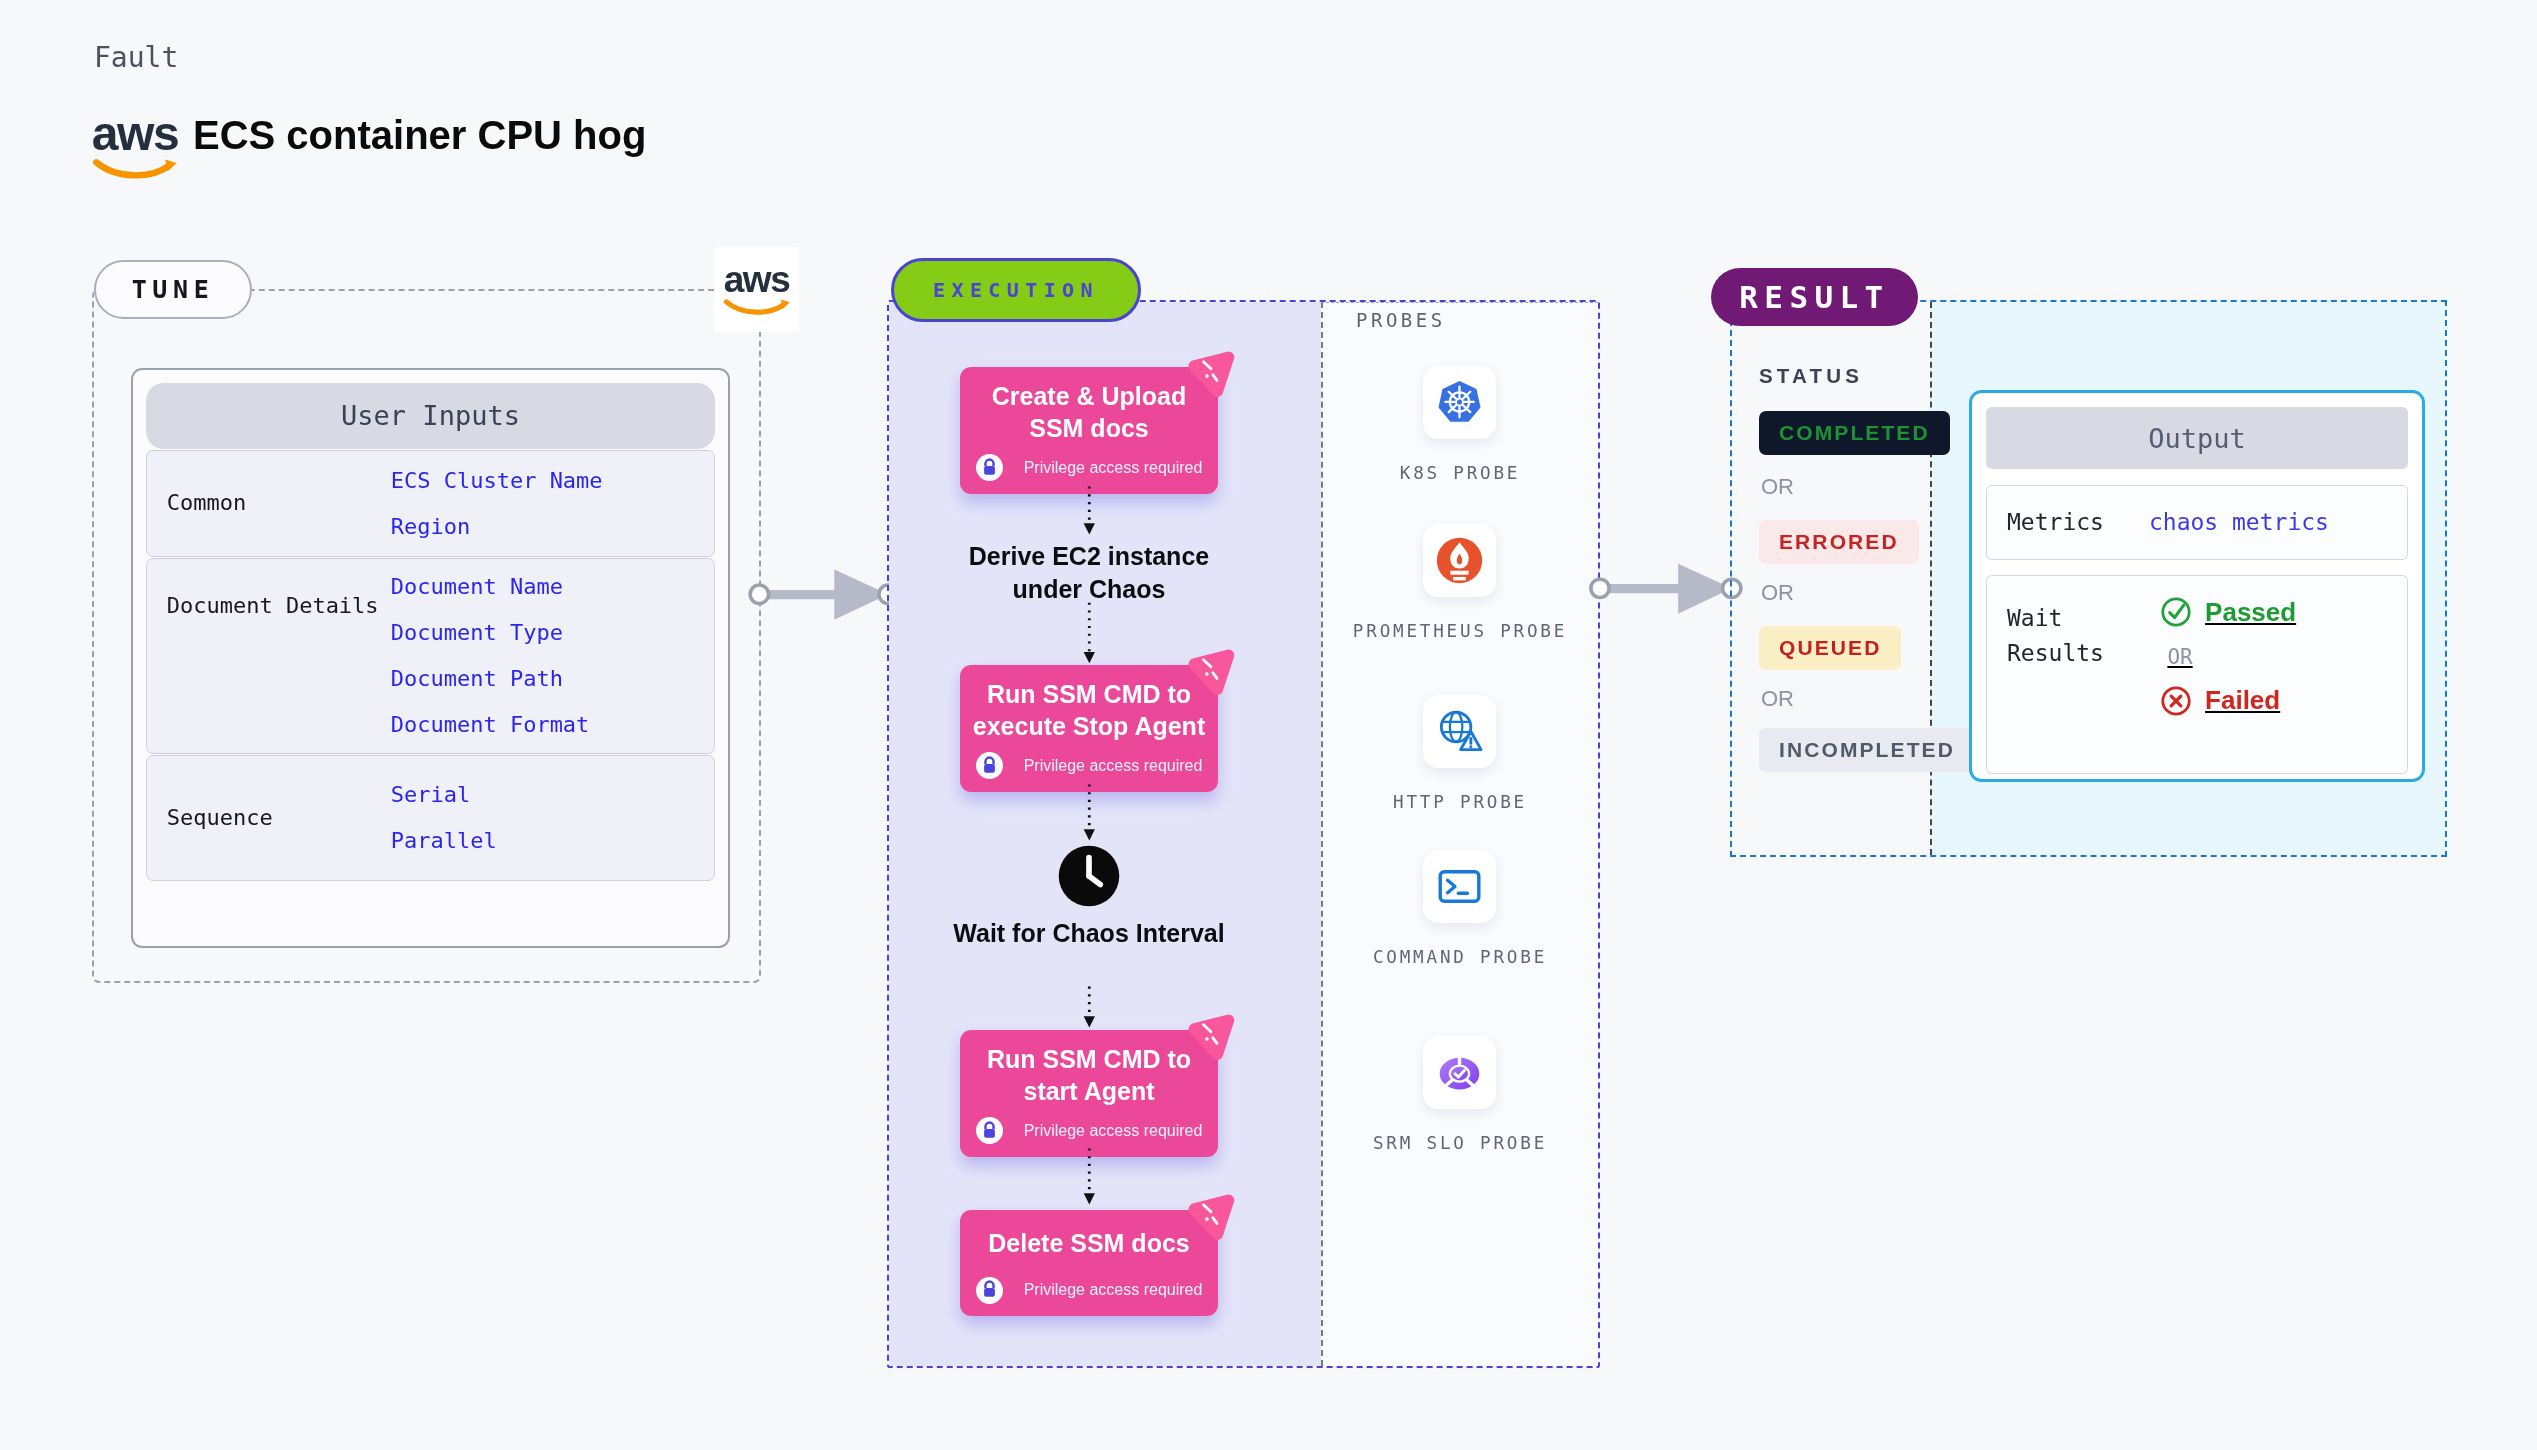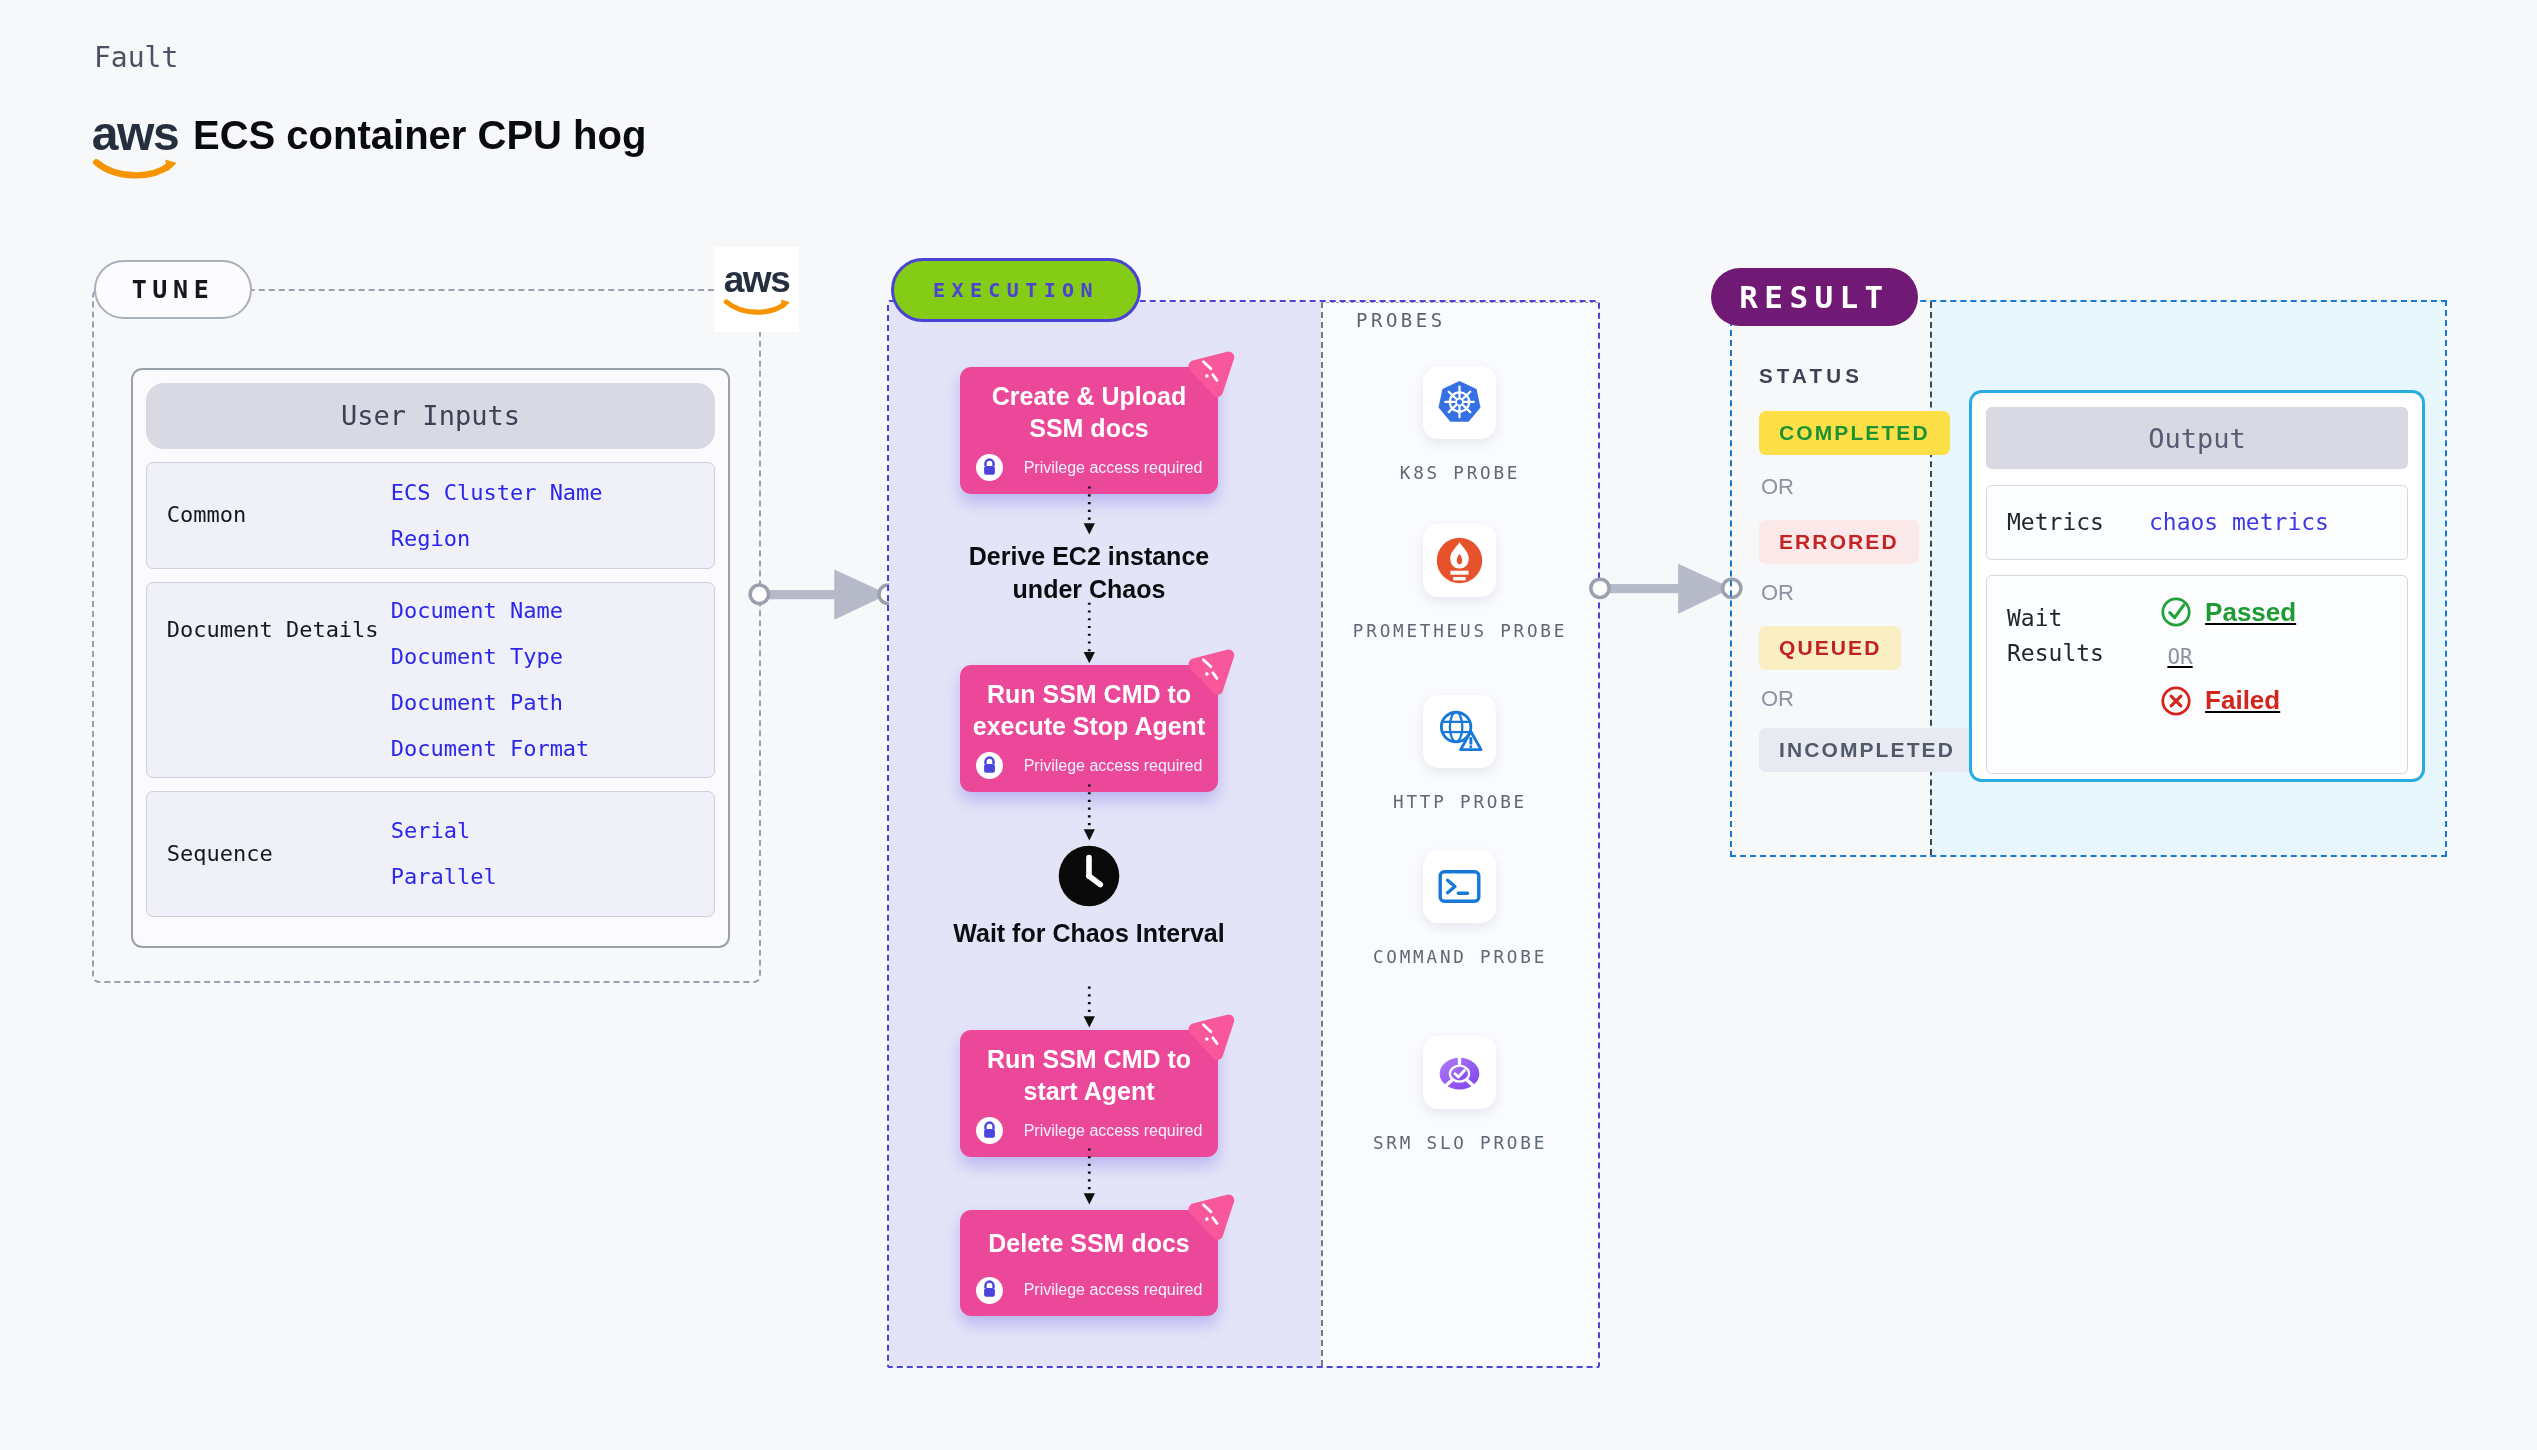--- a/index.html
+++ b/index.html
@@ -31,21 +31,21 @@
   .result-pill { left:1711px; top:268px; width:207px; height:58px; background:#701a75;
                color:#ffffff; font-size:31px; letter-spacing:6.4px; }
 
   
   .tune-box { left:92px; top:289px; width:669px; height:694px;
               border:2.1px dashed #9aa1ad; border-radius:7px; }
   .ui-card { left:131px; top:368px; width:599px; height:580px; background:#fbfbfd;
              border:2.8px solid #9aa1ad; border-radius:11.3px; padding:12.7px; }
   .ui-header { height:66px; background:#d9d9e3; border-radius:18px; display:flex;
                align-items:center; justify-content:center; font-size:27px; color:#3c4255; }
-  .ui-row { margin-top:13px; background:#f0f1f8; border:1.4px solid #ccd0dd; border-radius:7px;
+  .ui-row { margin-top:1px; background:#f0f1f8; border:1.4px solid #ccd0dd; border-radius:7px;
             display:flex; align-items:center; }
   .ui-row-label { width:244px; padding-left:20px; font-size:22px; color:#16181d; line-height:1.55; }
   .ui-row-values { display:flex; flex-direction:column; justify-content:center; gap:21px; }
   .ui-link { font-size:22px; color:#2b26ea; }
 
   
   .exec-box { left:887px; top:300px; width:713px; height:1068px;
               border:2.8px dashed #4a43d6; border-radius:2.8px; }
   .purple-panel { position:absolute; left:0; top:0; width:432px; height:100%;
                   background:#e4e4f8; }
@@ -79,21 +79,21 @@
   
   .result-box { left:1730px; top:300px; width:717px; height:557px;
                 border:2.8px dashed #1779d4; }
   .output-bg { position:absolute; left:198px; top:0; right:0; bottom:0; background:#e8f6fd;
                border-left:2.1px dashed #43474f; }
   .status-label { left:1759px; top:364px; font-size:20.5px; font-weight:bold; color:#3c4254;
                   letter-spacing:4.2px; }
   .badge { position:absolute; left:1759px; padding:10px 20px; border-radius:7px;
            font-size:21px; font-weight:800; letter-spacing:2.1px; }
   .or-label { position:absolute; left:1761px; font-size:22px; color:#8d93a4; font-weight:500; }
-  .b-completed { top:411px; background:#fde047; color:#1d9232; }
+  .b-completed { top:411px; background:#0f172a; color:#1d9232; }
   .b-errored   { top:520px; background:#fbe9e9; color:#c32424; }
   .b-queued    { top:626px; background:#faeec4; color:#c32020; }
   .b-incompleted { top:728px; background:#e9eaf1; color:#515a6b; }
 
   .output-card { left:1969px; top:390px; width:456px; height:392px; background:#ffffff;
                  border:3.5px solid #29ace4; border-radius:12.7px; padding:14px; }
   .out-header { height:62px; background:#d9d9e3; border-radius:5.6px; display:flex;
                 align-items:center; justify-content:center; font-size:27px; color:#565d72; }
   .out-row { margin-top:15.5px; background:#fcfdff; border:1.4px solid #d4d7e1; border-radius:5.6px;
              display:flex; }

